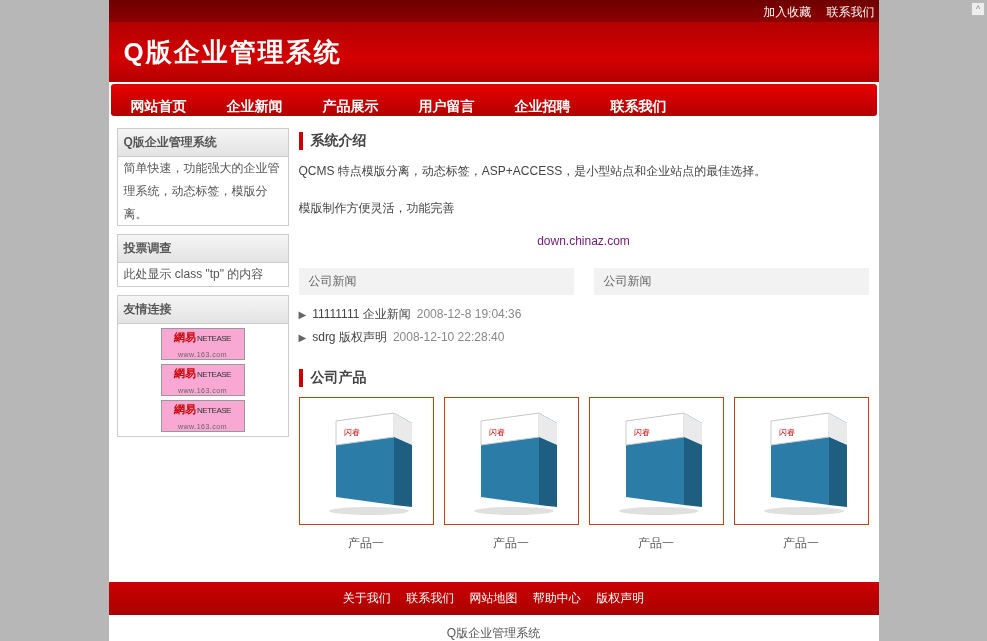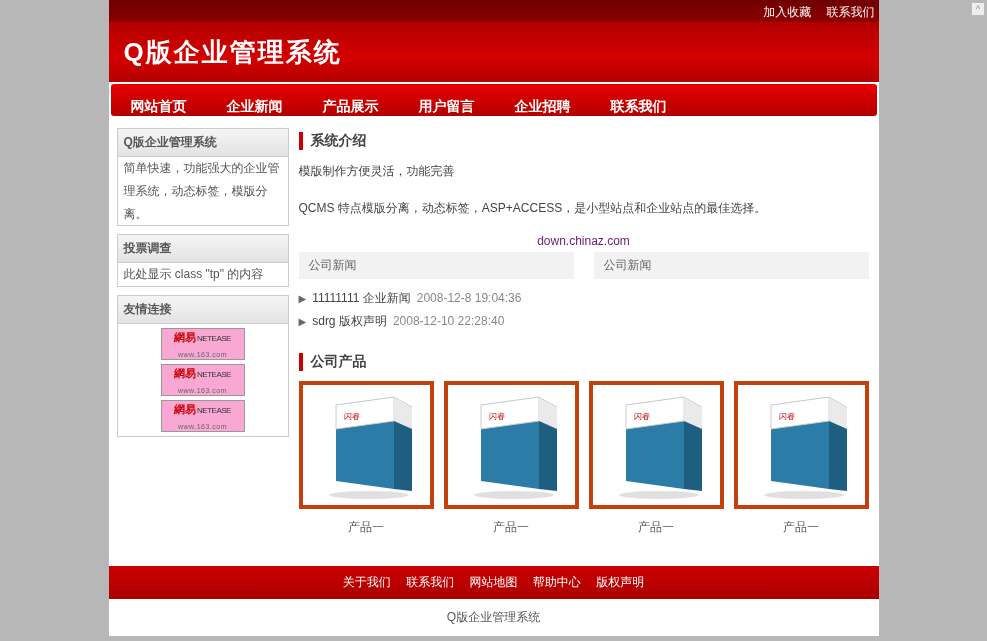--- a/index.html
+++ b/index.html
@@ -20,29 +20,29 @@
   .link-card { width:84px; height:32px; margin:4px auto; border:1px solid #999; display:flex; flex-direction:column; align-items:center; justify-content:center; background:#f9a8d4; cursor:pointer; }
   .link-card .l1 { font-size:11px; }
   .link-card .l1 .cn { color:#c00; font-weight:bold; }
   .link-card .l1 .en { font-size:8px; color:#333; margin-left:1px; letter-spacing:-0.5px; }
   .link-card .l2 { font-size:7px; color:#666; letter-spacing:0.5px; }
   .main { flex:1; padding:0 10px 0 5px; }
   .sect-h { border-left:4px solid #c00; padding-left:8px; font-size:14px; font-weight:bold; color:#444; margin:4px 0 10px; }
   .intro p { line-height:1.9; color:#444; margin-bottom:14px; }
   .watermark { text-align:center; color:#701a75; font-size:12px; margin:8px 0 4px; }
   .tabs { display:flex; gap:20px; }
-  .tab { flex:1; }
+  .tab { flex:1;margin-top:16px; }
   .tab-h { background:#f2f2f2; padding:5px 10px; color:#666; }
   .tab-body { padding:8px 0 16px; }
   .news-item { display:flex; align-items:center; padding:3px 0; color:#444; cursor:pointer; }
   .news-item .arrow { font-size:10px; color:#666; margin-right:6px; }
   .news-item .ts { color:#888; margin-left:6px; }
   .products { display:flex; gap:10px; margin-top:6px; }
   .prod { flex:1; text-align:center; cursor:pointer; }
-  .prod-box { border:4px solid #c2410c; height:128px; display:flex; align-items:center; justify-content:center; background:#fff; }
+  .prod-box { border:1px solid #c2410c; height:128px; display:flex; align-items:center; justify-content:center; background:#fff; }
   .prod-name { margin-top:10px; color:#555; }
   .footer-nav { background:linear-gradient(#c00,#a00); color:#fff; text-align:center; padding:8px 0; margin-top:20px; }
   .footer-nav span { margin:0 6px; cursor:pointer; }
   .footer-copy { text-align:center; padding:10px 0; color:#555; background:#fff; }
   
   .boxsvg { width:105px; height:112px; }
   
   .scrolltop { position:fixed; top:2px; right:2px; width:14px; height:14px; background:#eee; border:1px solid #bbb; font-size:9px; line-height:12px; text-align:center; color:#888; cursor:pointer; }
 </style>
 </head>
@@ -96,22 +96,22 @@
             <div class="l1"><span class="cn">網易</span><span class="en">NETEASE</span></div>
             <div class="l2">www.163.com</div>
           </div>
         </div>
       </div>
     </div>
 
     <div class="main">
       <div class="sect-h">系统介绍</div>
       <div class="intro">
+        <p>QCMS 特点模版分离，动态标签，ASP+ACCESS，是小型站点和企业站点的最佳选择。</p>
         <p>模版制作方便灵活，功能完善</p>
-        <p>QCMS 特点模版分离，动态标签，ASP+ACCESS，是小型站点和企业站点的最佳选择。</p>
       </div>
 
       <div class="watermark">down.chinaz.com</div>
 
       <div class="tabs">
         <div class="tab">
           <div class="tab-h">公司新闻</div>
           <div class="tab-body">
             <div class="news-item">
               <span class="arrow">▶</span>

